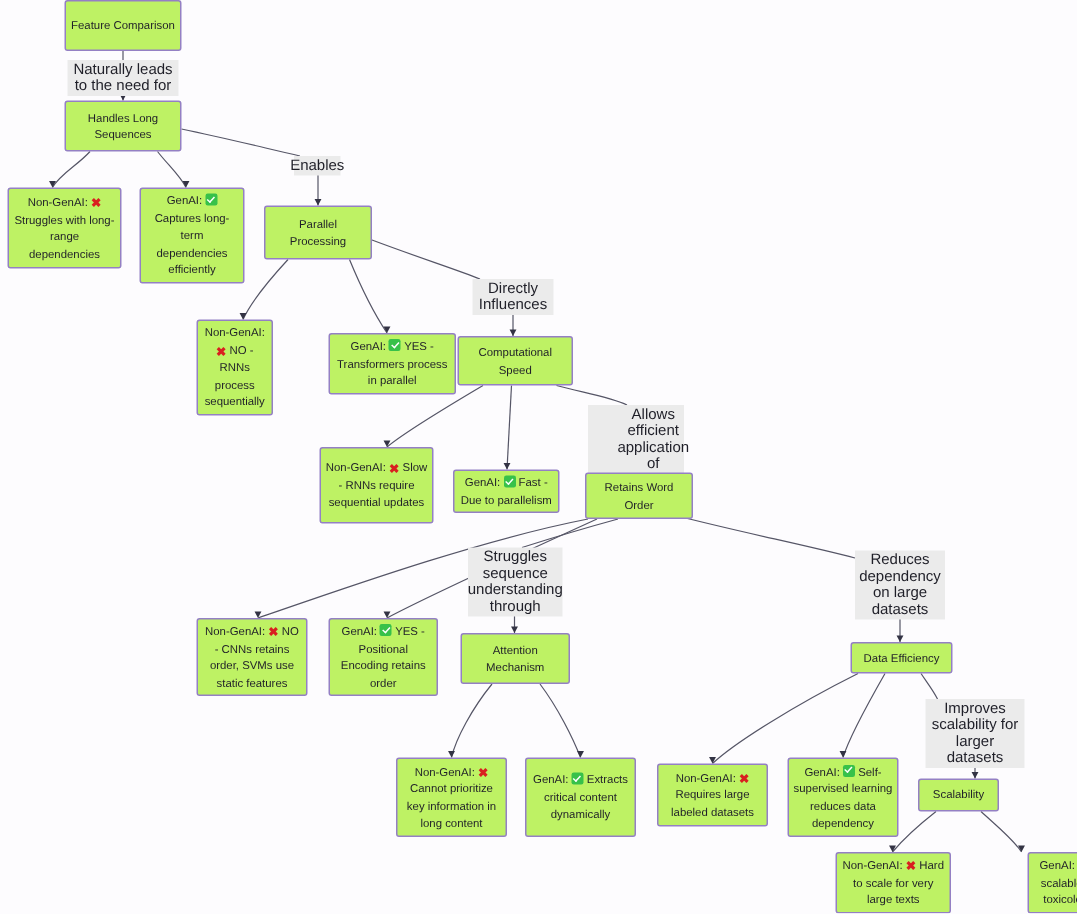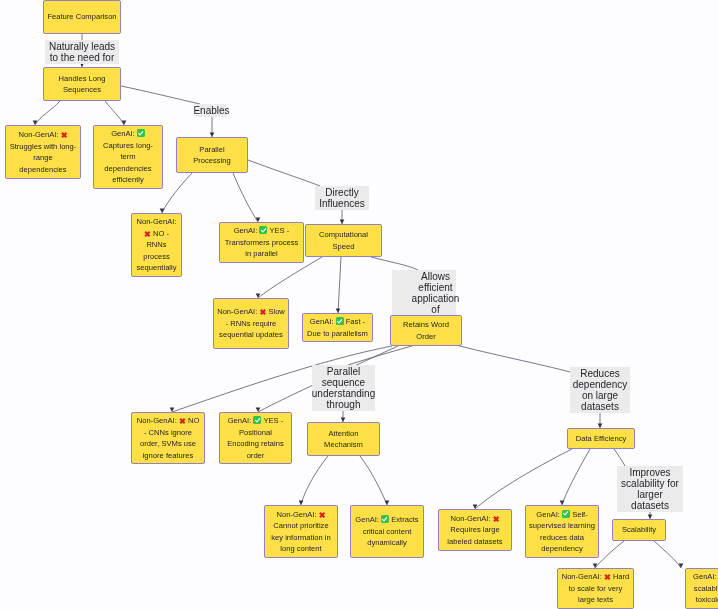--- a/index.html
+++ b/index.html
@@ -21,21 +21,21 @@
     position: absolute;
     left: 0;
     top: 0;
     width: 718px;
     height: 609px;
     pointer-events: none;
   }
   .node {
     position: absolute;
     box-sizing: border-box;
-    background: #fde047;
+    background: #bef264;
     border: 1px solid #9480c4;
     border-radius: 2px;
     display: flex;
     align-items: center;
     justify-content: center;
     text-align: center;
     color: #1f1f28;
     font-size: 7.6px;
     line-height: 11.5px;
     padding: 2px 3px;
@@ -144,21 +144,21 @@
         <polygon points="592.7,563.6 597.3,563.6 595,568"></polygon>
         <polygon points="678.7,563.6 683.3,563.6 681,568"></polygon>
       </g>
   </svg>
 
   <div id="label-layer">
       <div class="edge-label" style="left: 45px; top: 40px; width: 74px; min-height: 23px;">Naturally leads to the need for</div>
       <div class="edge-label" style="left: 196px; top: 104px; width: 31px; min-height: 11px;">Enables</div>
       <div class="edge-label" style="left: 315px; top: 186px; width: 54px; min-height: 23px;">Directly Influences</div>
       <div class="edge-label" style="left: 392px; top: 270px; width: 64px; min-height: 23px; padding-left: 26px;">Allows efficient application of</div>
-      <div class="edge-label" style="left: 312px; top: 365px; width: 63px; min-height: 45px;">Parallel sequence understanding through</div>
+      <div class="edge-label" style="left: 312px; top: 365px; width: 63px; min-height: 45px;">Struggles sequence understanding through</div>
       <div class="edge-label" style="left: 570px; top: 367px; width: 60px; min-height: 35px;">Reduces dependency on large datasets</div>
       <div class="edge-label" style="left: 617px; top: 466px; width: 66px; min-height: 35px;">Improves scalability for larger datasets</div>
     </div>
   <div id="node-layer">
       <div class="node node-concept" style="left: 43px; top: 0px; width: 78px; min-height: 34px;">
         <span class="txt"><span>Feature Comparison</span></span>
       </div>
       <div class="node node-concept" style="left: 43px; top: 67px; width: 78px; min-height: 34px;">
         <span class="txt"><span>Handles Long Sequences</span></span>
       </div>
@@ -183,21 +183,21 @@
       <div class="node node-non-genai" style="left: 213px; top: 298px; width: 76px; min-height: 51px;">
         <span class="txt"><span>Non-GenAI: </span><span class="mark mark-x">✖</span> <span>Slow - RNNs require sequential updates</span></span>
       </div>
       <div class="node node-genai" style="left: 302px; top: 313px; width: 71px; min-height: 29px;">
         <span class="txt"><span>GenAI: </span><span class="mark-check"></span> <span>Fast - Due to parallelism</span></span>
       </div>
       <div class="node node-concept" style="left: 390px; top: 315px; width: 72px; min-height: 31px;">
         <span class="txt"><span>Retains Word Order</span></span>
       </div>
       <div class="node node-non-genai" style="left: 131px; top: 412px; width: 74px; min-height: 50px;">
-        <span class="txt"><span>Non-GenAI: </span><span class="mark mark-x">✖</span> <span>NO - CNNs ignore order, SVMs use ignore features</span></span>
+        <span class="txt"><span>Non-GenAI: </span><span class="mark mark-x">✖</span> <span>NO - CNNs retains order, SVMs use static features</span></span>
       </div>
       <div class="node node-genai" style="left: 219px; top: 412px; width: 73px; min-height: 50px;">
         <span class="txt"><span>GenAI: </span><span class="mark-check"></span> <span>YES - Positional Encoding retains order</span></span>
       </div>
       <div class="node node-concept" style="left: 307px; top: 422px; width: 73px; min-height: 34px;">
         <span class="txt"><span>Attention Mechanism</span></span>
       </div>
       <div class="node node-non-genai" style="left: 264px; top: 505px; width: 74px; min-height: 53px;">
         <span class="txt"><span>Non-GenAI: </span><span class="mark mark-x">✖</span> <span>Cannot prioritize key information in long content</span></span>
       </div>

